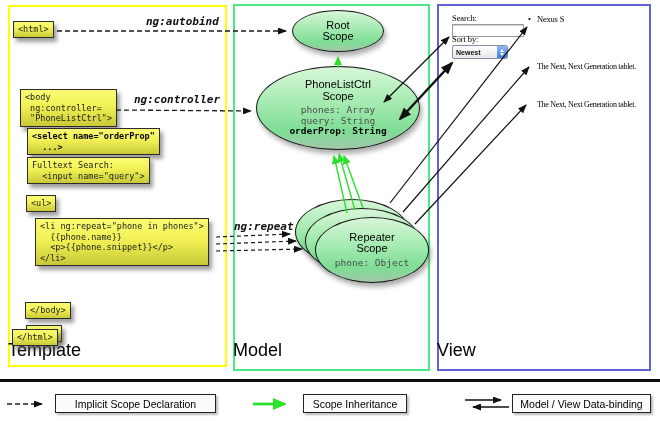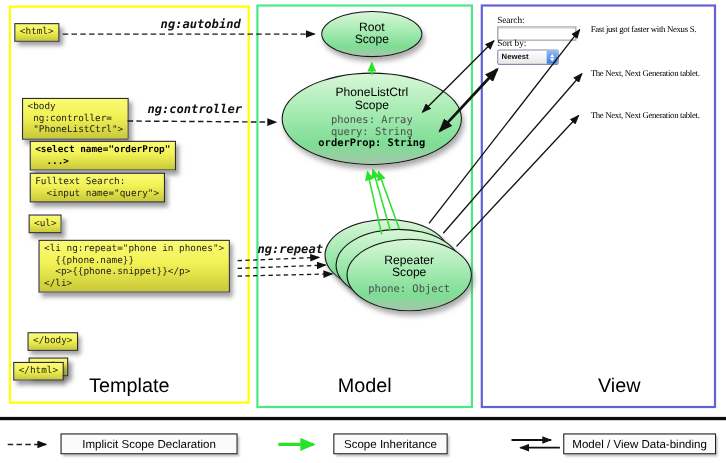--- a/index.html
+++ b/index.html
@@ -4,21 +4,21 @@
 <style>
   html,body { margin:0; padding:0; background:#ffffff; }
   body { width:660px; height:421px; position:relative; overflow:hidden;
          font-family:"Liberation Sans", sans-serif; }
 
   .col { position:absolute; background:#ffffff; box-sizing:border-box; }
   .col-template { left:8px;  top:5px; width:219px; height:362px; border:2px solid #ffff00; }
   .col-model    { left:233px; top:4px; width:197px; height:367px; border:2px solid #4be886; }
   .col-view     { left:437px; top:4px; width:214px; height:367px; border:2px solid #6262d8; }
 
-  .heading { position:absolute; text-align:center; font-size:18px; color:#000; z-index:2; }
+  .heading { position:absolute; font-size:18px; color:#000; z-index:2; }
   .h-template { left:8px;  width:219px; top:340px; }
   .h-model    { left:233px; width:197px; top:340px; }
   .h-view     { left:437px; width:252px; top:340px; }
 
   .codebox { position:absolute; z-index:4; white-space:pre;
              font-family:"DejaVu Sans Mono", monospace; font-size:8.5px; line-height:10.5px;
              color:#1c1c1c; padding:2px 4px;
              background:linear-gradient(180deg,#fbfb74 0%,#f1f155 45%,#c9c938 100%);
              border:1.5px solid #2c2c2c; box-shadow:3px 4px 4px rgba(80,80,80,.55); }
   .codebox.bold { font-weight:bold; color:#000; }
@@ -132,21 +132,21 @@
 <div class="viewtext v-label" style="left:452px;top:34px;">Sort by:</div>
 <div class="v-select">
   <span class="val">Newest</span>
   <span class="stepper">
       <span class="tri-up"></span>
       <span class="tri-down"></span>
     </span>
 </div>
 
 <div class="v-item" style="top:14px;">
-  <div class="d">Fast just got faster with Nexus S.</div>
+  <div class="t"><span class="b">•</span><span>Nexus S</span></div>
 </div>
 <div class="v-item" style="top:54px;">
   <div class="d">The Next, Next Generation tablet.</div>
 </div>
 <div class="v-item" style="top:92px;">
   <div class="d">The Next, Next Generation tablet.</div>
 </div>
 
 <svg class="arrows" width="660" height="421">
   <defs>

